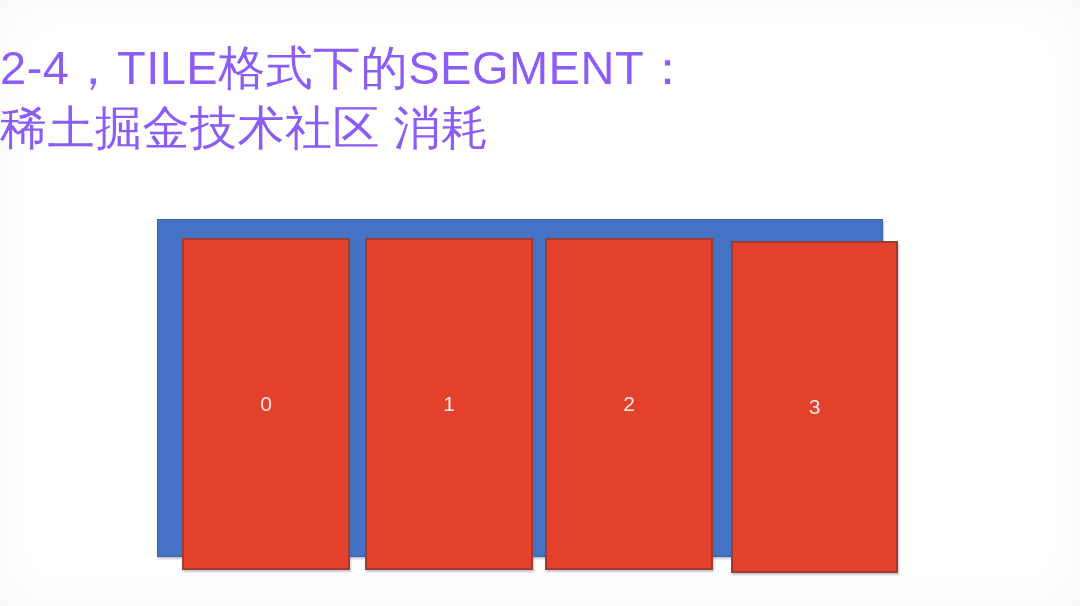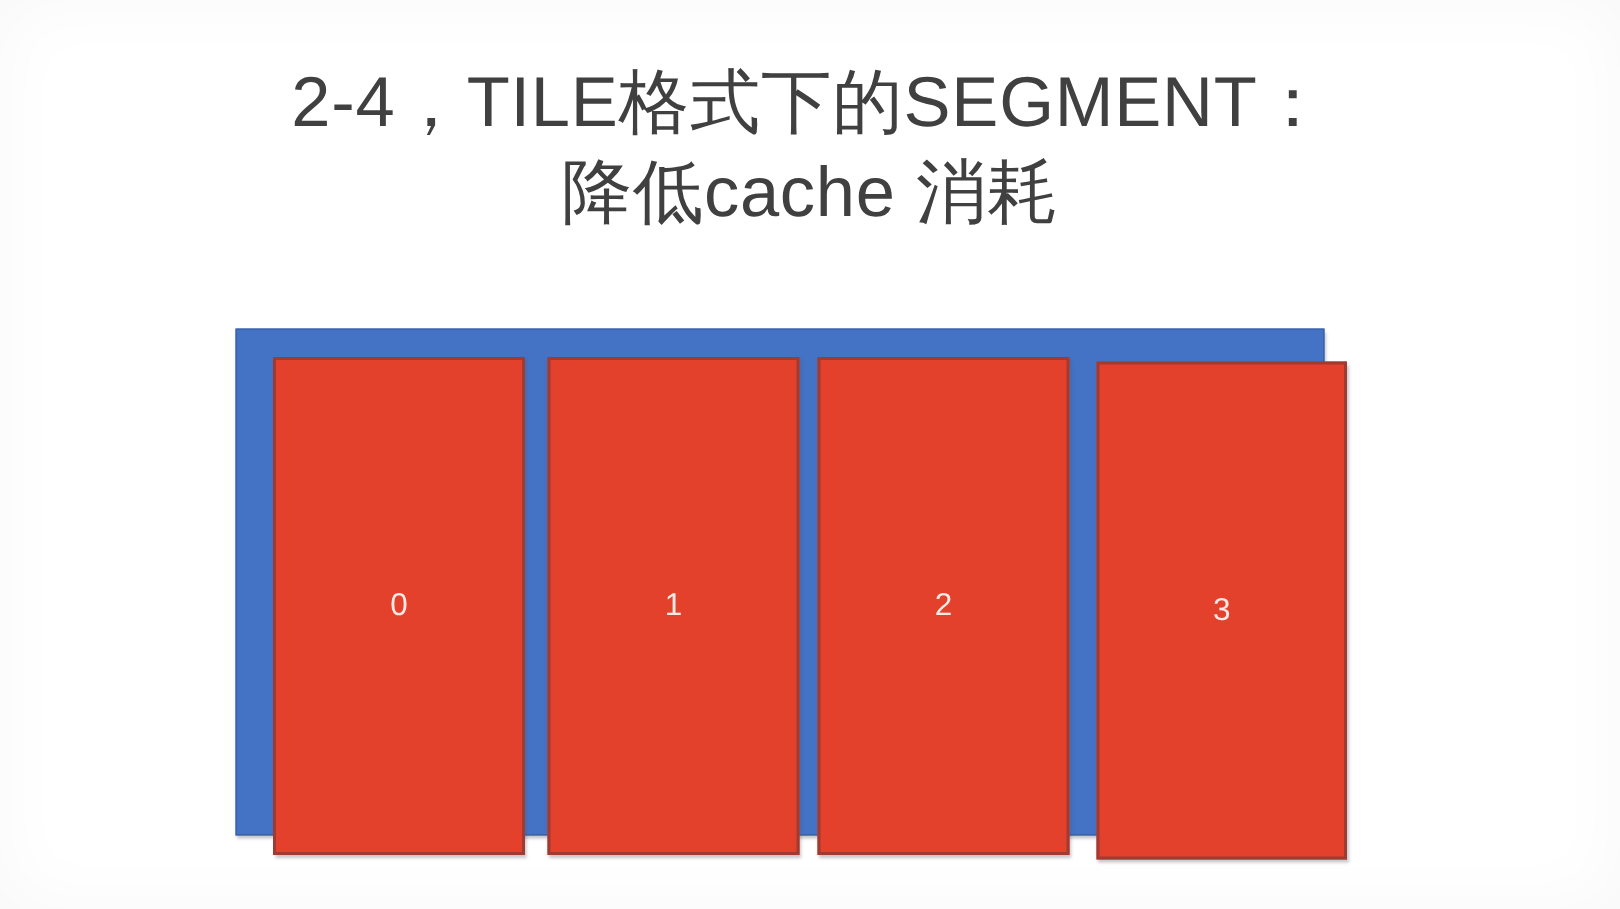--- a/index.html
+++ b/index.html
@@ -14,22 +14,21 @@
     height: 606px;
     background: #ffffff;
     overflow: hidden;
     box-shadow: inset 0 0 50px rgba(0,0,0,0.03);
   }
   .title {
     position: absolute;
     top: 38px;
     left: 0;
     width: 100%;
-    text-align: center;
-    color: #404040;
+    color: #8b5cf6;
     font-size: 47px;
     line-height: 60px;
     font-weight: 500;
     letter-spacing: 0.5px;
   }
   .container-blue {
     position: absolute;
     left: 157px;
     top: 219px;
     width: 726px;
@@ -70,21 +69,21 @@
     letter-spacing: 1px;
   }
 </style>
 </head>
 <body>
 
 <div class="slide">
 
   <div class="title">
     <div>2-4，TILE格式下的SEGMENT：</div>
-    <div>降低cache 消耗</div>
+    <div>稀土掘金技术社区 消耗</div>
   </div>
 
   <div class="container-blue"></div>
 
   <div class="tile tile-0">
     <span class="tile-label">0</span>
   </div>
   <div class="tile tile-1">
     <span class="tile-label">1</span>
   </div>

